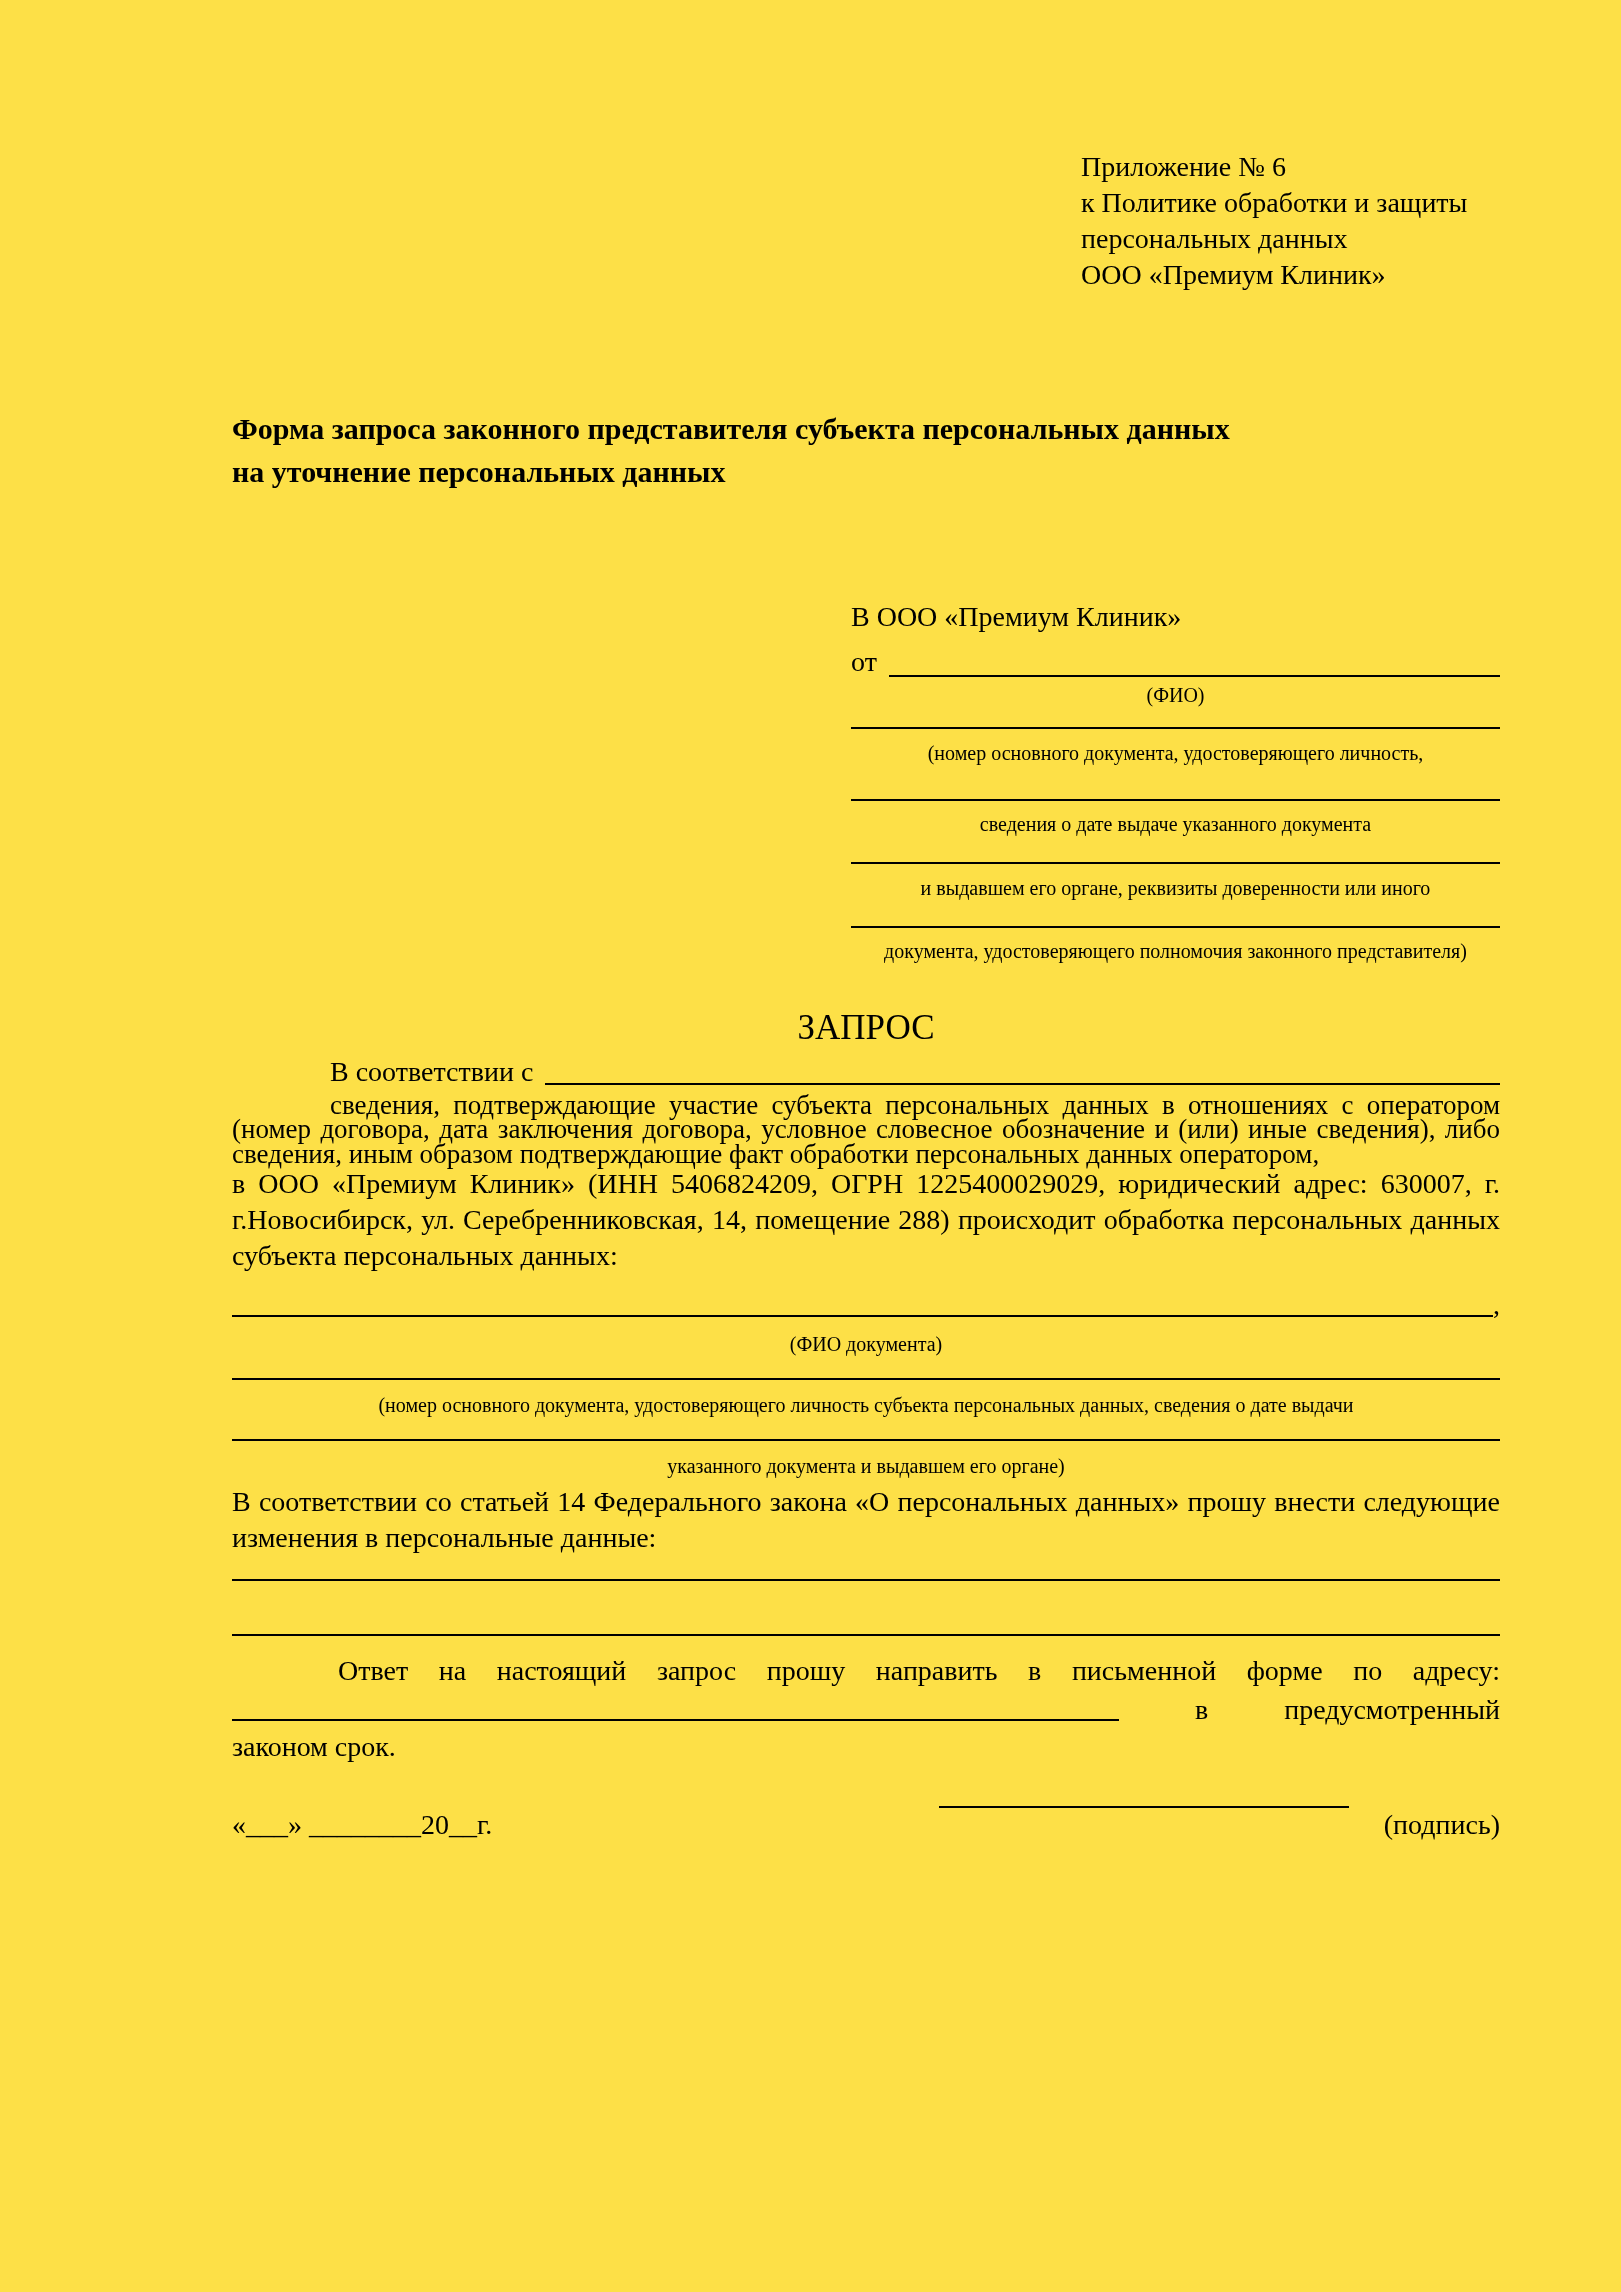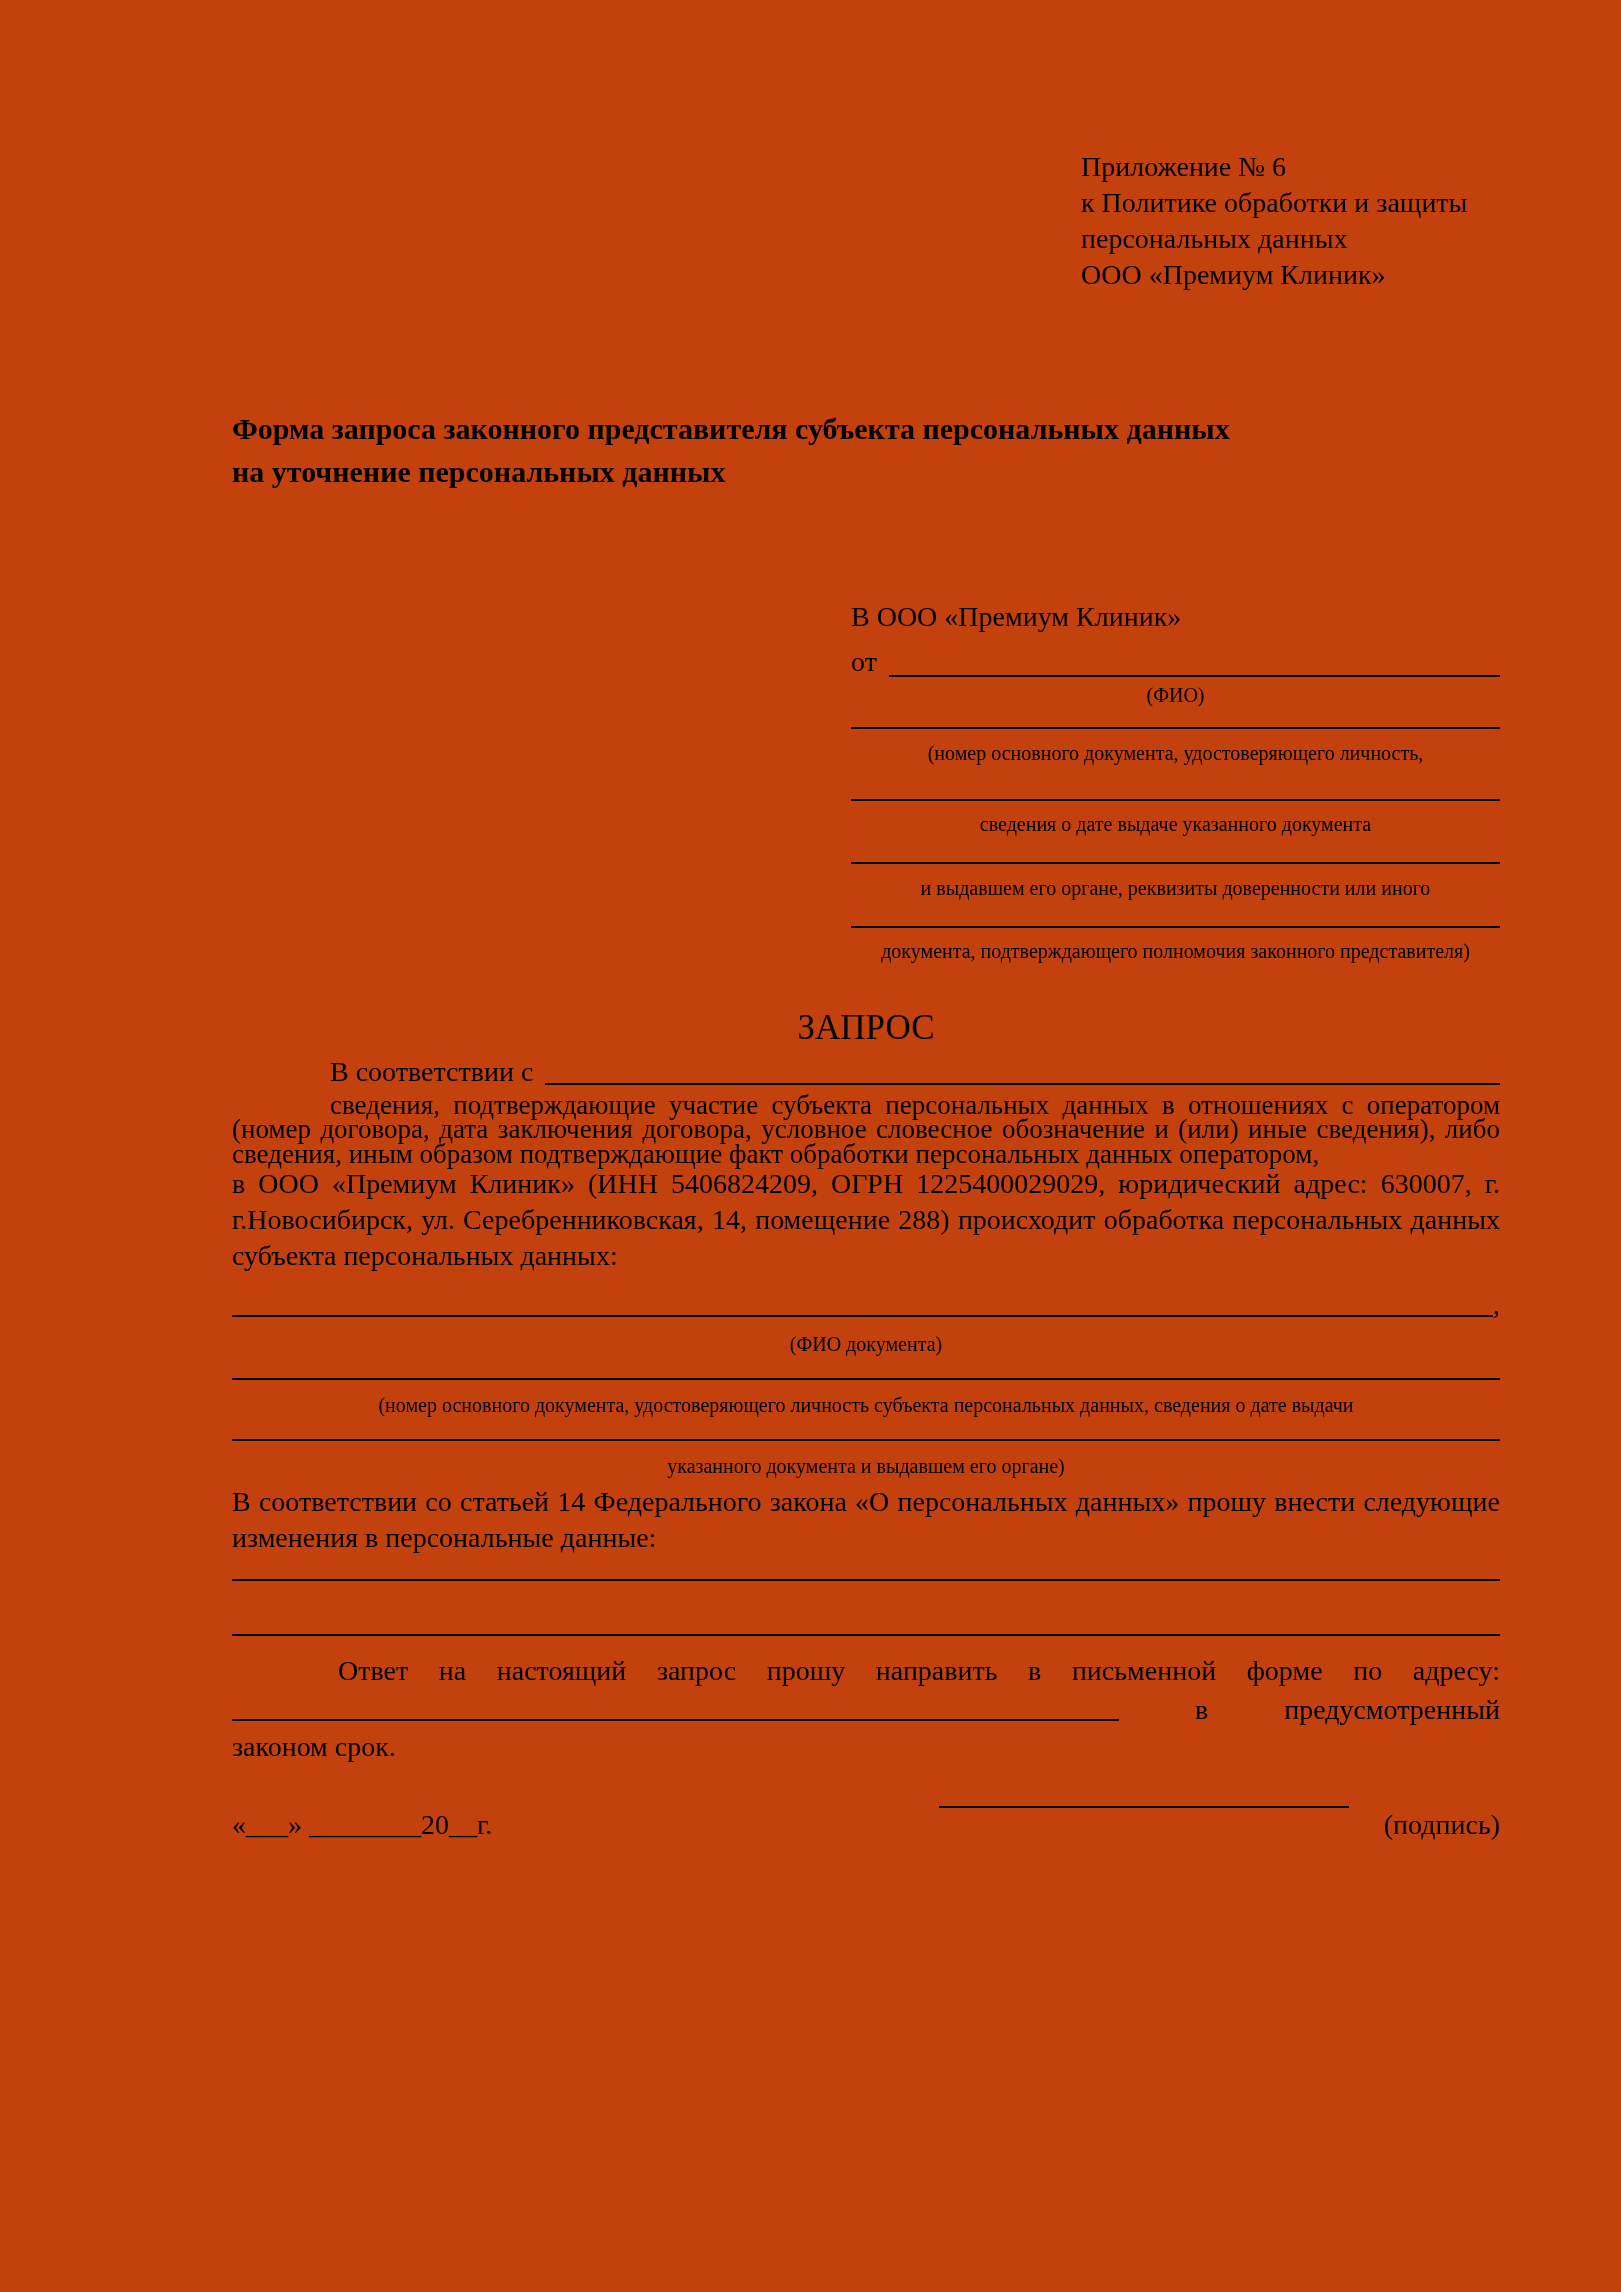--- a/index.html
+++ b/index.html
@@ -2,21 +2,21 @@
 <html><head>
 <meta charset="utf-8">
 <style>
   * { margin: 0; padding: 0; box-sizing: border-box; }
   html, body { background: #888; }
   .page {
     position: relative;
     width: 1621px;
     height: 2293px;
     margin: 0 auto;
-    background: #c2410c;
+    background: #fde047;
     color: #000000;
     font-family: "Liberation Serif", "DejaVu Serif", serif;
     font-size: 28px;
     padding: 149px 121px 12px 232px;
     overflow: hidden;
   }
   .appendix { margin-left: 849px; line-height: 36px; }
   .title { margin-top: 114px; text-align: left; font-weight: bold; font-size: 30px; line-height: 43px; }
   .addressee { margin-left: 619px; margin-top: 101px; line-height: 45px; }
   .from-row { display: flex; align-items: flex-end; }
@@ -83,21 +83,21 @@
     <div class="blank-group bg bg2">
       <div class="bline"></div>
       <div class="caption">сведения о дате выдаче указанного документа</div>
     </div>
     <div class="blank-group bg">
       <div class="bline"></div>
       <div class="caption">и выдавшем его органе, реквизиты доверенности или иного</div>
     </div>
     <div class="blank-group bg">
       <div class="bline"></div>
-      <div class="caption">документа, подтверждающего полномочия законного представителя)</div>
+      <div class="caption">документа, удостоверяющего полномочия законного представителя)</div>
     </div>
   </div>
 
   <div class="zapros">ЗАПРОС</div>
 
   <div class="accordance-row">
     <span class="lead">В соответствии с</span>
     <span class="fill"></span>
   </div>
 

